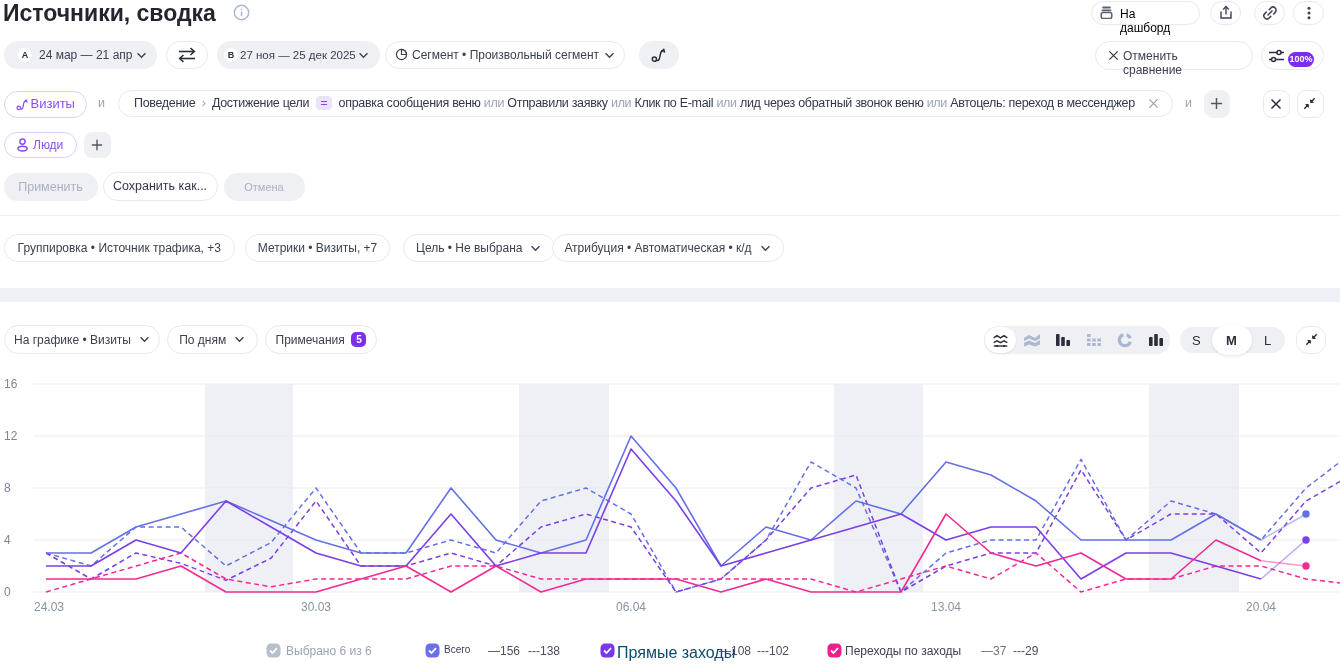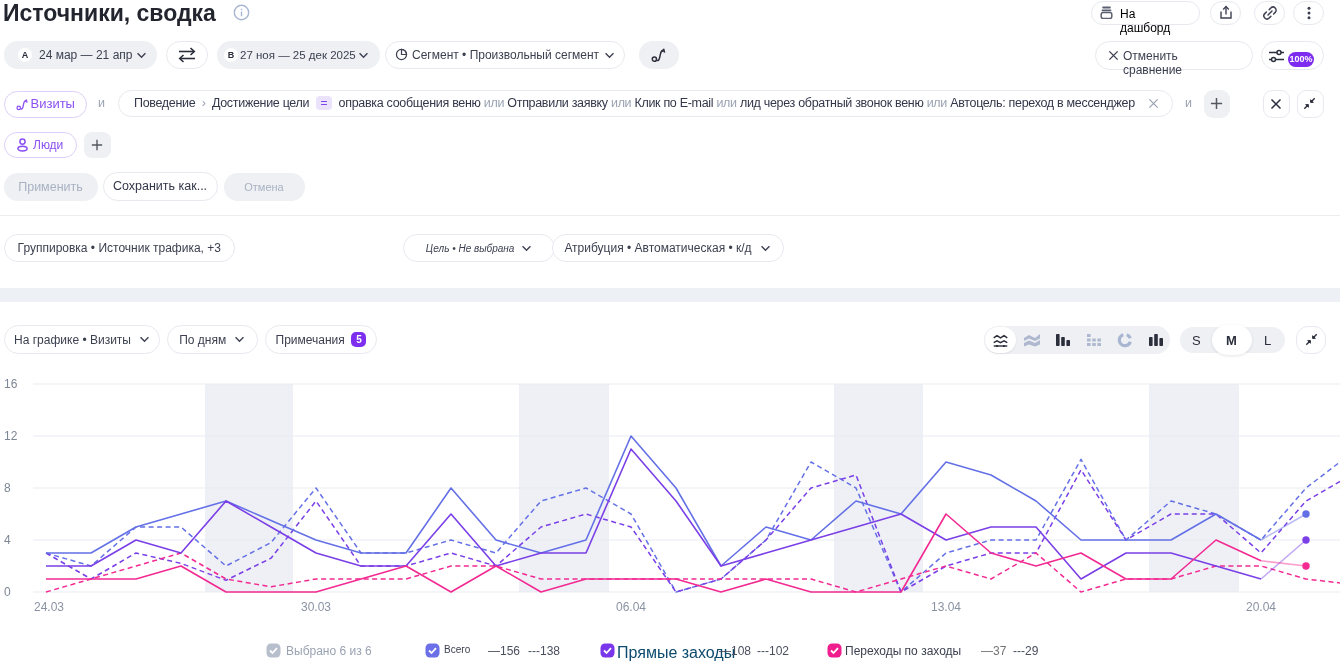--- a/index.html
+++ b/index.html
@@ -166,22 +166,25 @@
     </div>
   <div class="abs chip graybtn" style="left:223.5px; top:172.5px; width:81px; height:28px; justify-content:center;">
       <span style="font-size:11px; color:#a9b2c2;">Отмена</span>
     </div>
 
   <div class="abs" style="left:0; top:215px; width:1340px; height:1px; background:#eceef2;"></div>
 
   <div class="abs chip whitebtn" style="left:3.5px; top:234px; width:231.5px; height:28px; justify-content:center;">
       <span class="txt" style="font-size:12px;">Группировка • Источник трафика, +3</span>
     </div>
+  <div class="abs chip whitebtn" style="left:245px; top:234px; width:145px; height:28px; justify-content:center;">
+      <span class="txt" style="font-size:12px;">Метрики • Визиты, +7</span>
+    </div>
   <div class="abs chip whitebtn" style="left:402.5px; top:234px; width:152.5px; height:28px; justify-content:center;">
-      <span class="txt" style="font-size:10px;font-style:italic;">Цель • Не выбрана&nbsp;&nbsp;&nbsp;</span>
+      <span class="txt" style="font-size:12px;">Цель • Не выбрана&nbsp;&nbsp;&nbsp;</span>
     <svg width="11" height="7" viewBox="0 0 12 8" style="margin-left:-2px;">
         <path d="M1.5 1.5 L6 6 L10.5 1.5" fill="none" stroke="#3d4152" stroke-width="1.6"></path>
       </svg>
     </div>
   <div class="abs chip whitebtn" style="left:551.5px; top:234px; width:232px; height:28px; justify-content:center;">
       <span class="txt" style="font-size:12px;">Атрибуция • Автоматическая • к/д&nbsp;&nbsp;&nbsp;</span>
     <svg width="11" height="7" viewBox="0 0 12 8" style="margin-left:-2px;">
         <path d="M1.5 1.5 L6 6 L10.5 1.5" fill="none" stroke="#3d4152" stroke-width="1.6"></path>
       </svg>
     </div>

